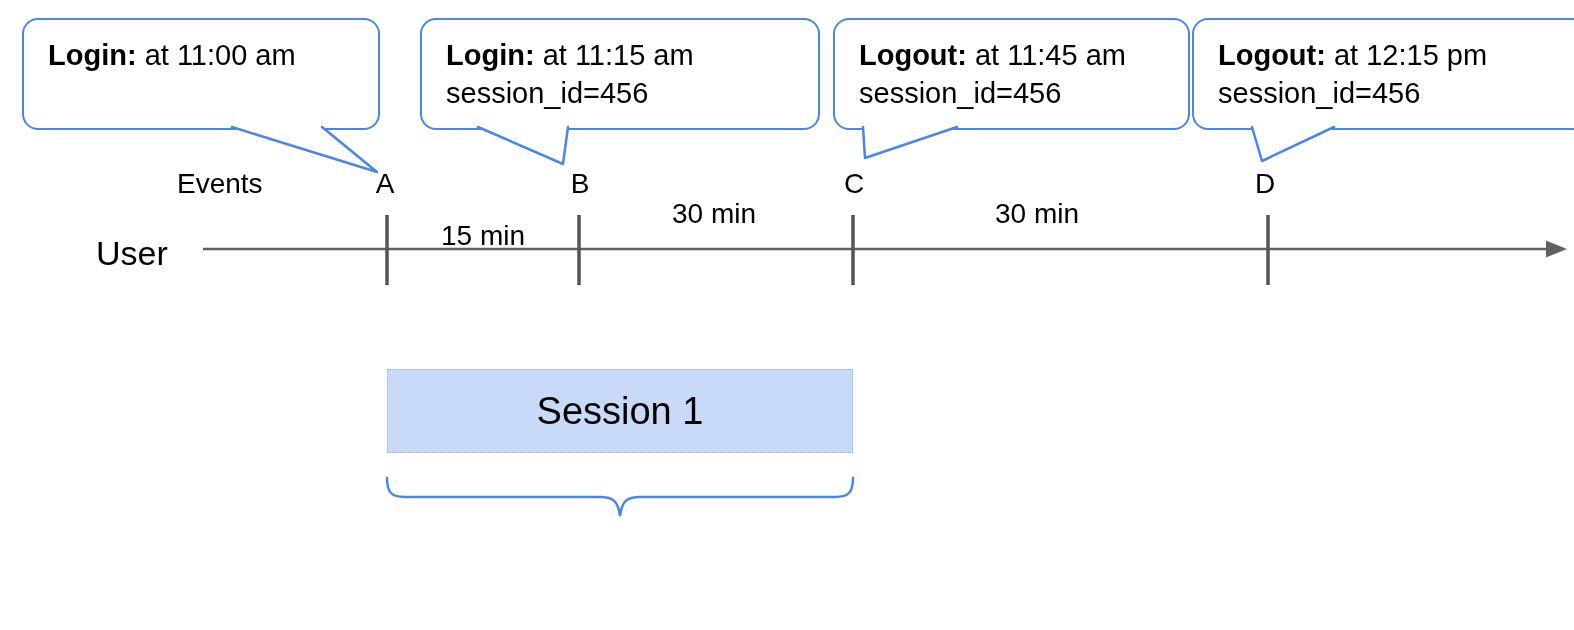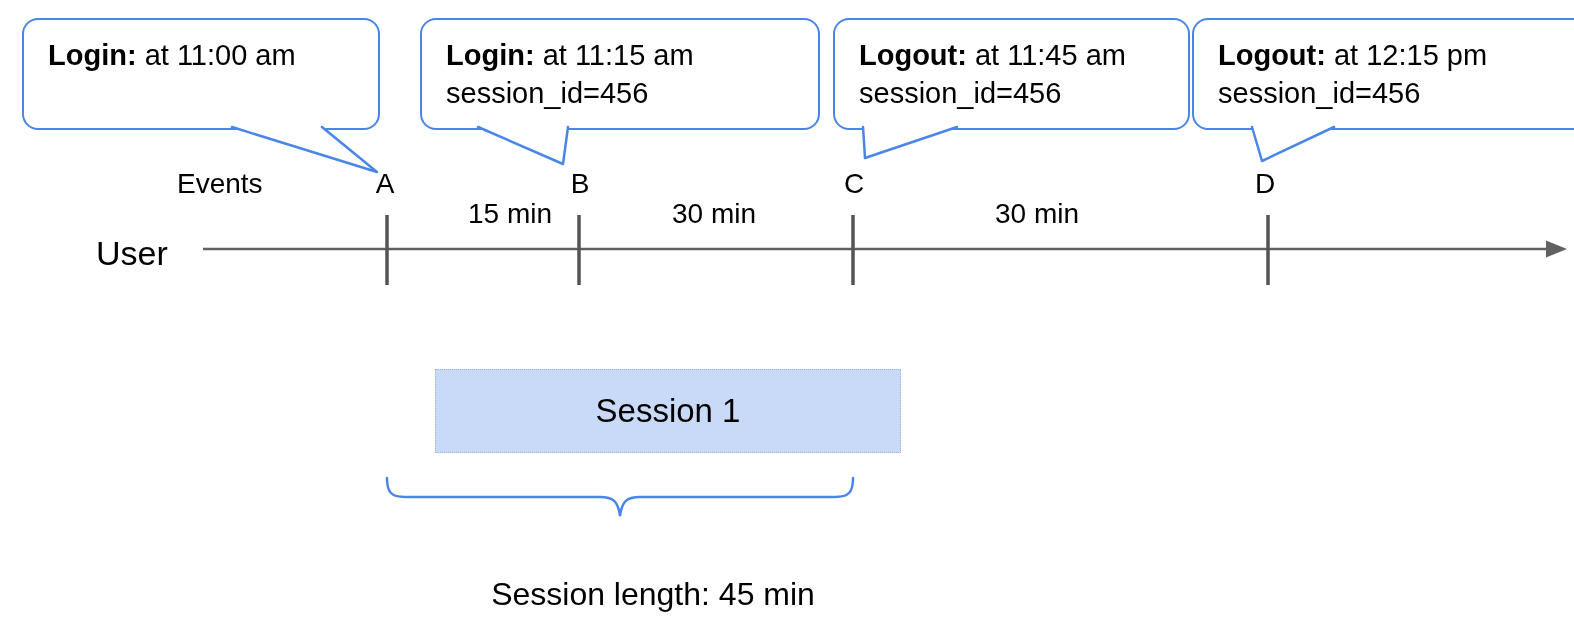--- a/index.html
+++ b/index.html
@@ -39,33 +39,32 @@
   
   .label{position:absolute;white-space:nowrap;}
   .events-label{left:177px;top:170px;font-size:28px;line-height:28px;}
   .user-label{left:96px;top:236px;font-size:34px;line-height:34px;}
   .tick-letter{top:170px;font-size:28px;line-height:28px;transform:translateX(-50%);}
   .tl-a{left:385px;}
   .tl-b{left:580px;}
   .tl-c{left:854px;}
   .tl-d{left:1265px;}
   .interval{top:200px;font-size:28px;line-height:28px;transform:translateX(-50%);}
-  .iv-1{left:510px;}
+  .iv-1{left:483px;margin-top:22px;}
   .iv-2{left:714px;}
   .iv-3{left:1037px;}
   
   .session-box{
     position:absolute;
     left:387px;top:369px;width:466px;height:84px;
     box-sizing:border-box;
     background:var(--session-fill,#c9daf8);
     border:1px dotted rgba(120,150,200,.55);
     display:flex;align-items:center;justify-content:center;
-    font-size:33px;
-    margin-left:48px;
+    font-size:38px;
   }
   .session-length{
     left:653px;top:578px;
     font-size:32px;line-height:32px;
     transform:translateX(-50%);
   }
 </style>
 </head>
 <body>
 
@@ -114,15 +113,14 @@
   <div class="label tick-letter tl-d">D</div>
 
   <div class="label interval iv-1">15 min</div>
   <div class="label interval iv-2">30 min</div>
   <div class="label interval iv-3">30 min</div>
 
   <div class="session-box">
     <span>Session 1</span>
   </div>
 
-  <div class="label session-length">Session length: 45 min</div>
 
 </div>
 
 </body></html>

